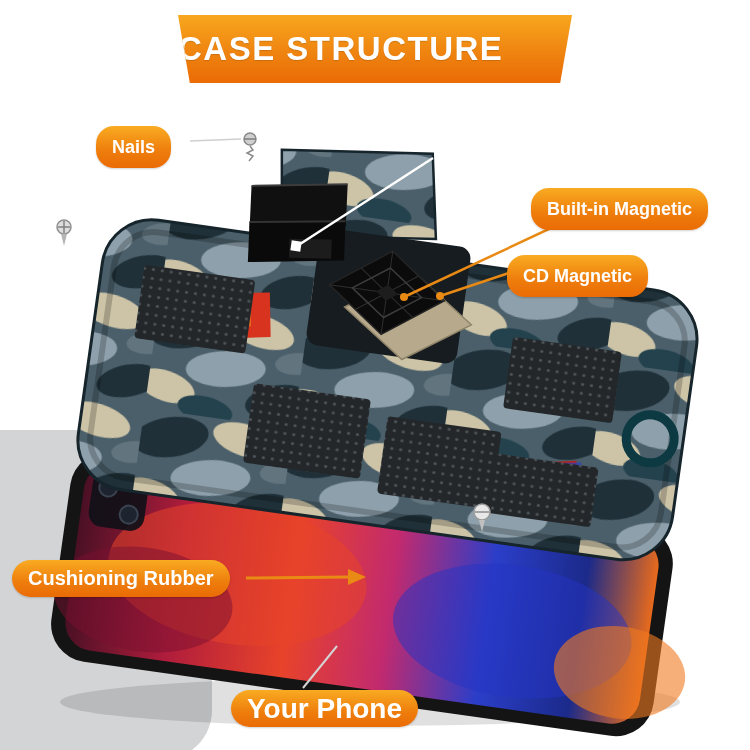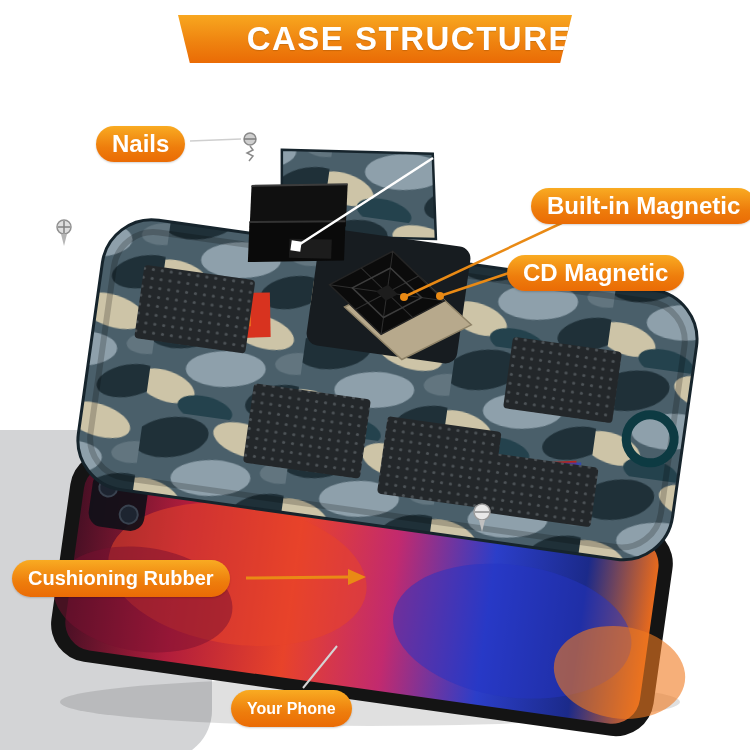--- a/index.html
+++ b/index.html
@@ -3,44 +3,44 @@
 <meta charset="utf-8">
 <style>
   html,body{margin:0;padding:0;background:#ffffff;}
   .stage{
     position:relative;width:750px;height:750px;background:#ffffff;overflow:hidden;
     font-family:"Liberation Sans",sans-serif;
   }
   .stage svg.illustration{position:absolute;left:0;top:0;}
   .banner{
     position:absolute;left:50%;top:15px;transform:translateX(-50%);
-    width:394px;height:48px;
+    width:394px;height:68px;
     background:linear-gradient(180deg,#f8a71f 0%,#ef8410 55%,#ea6b05 100%);
     clip-path:polygon(0 0,100% 0,97% 100%,3% 100%);
-    display:flex;align-items:center;justify-content:flex-end;
+    display:flex;align-items:center;justify-content:flex-start;
     z-index:5;
   }
   .banner-title{
     color:#ffffff;font-size:33px;font-weight:bold;letter-spacing:1.5px;
     text-shadow:0 1px 1px rgba(0,0,0,0.15);white-space:nowrap;
   }
   .callout{
     position:absolute;z-index:6;
     display:flex;align-items:center;justify-content:center;
-    height:36px;padding:0 16px;border-radius:18px;
+    height:42px;padding:0 16px;border-radius:18px;
     background:linear-gradient(180deg,#f9ab22 0%,#ee7d0c 60%,#ea6b05 100%);
-    color:#ffffff;font-weight:bold;font-size:24px;white-space:nowrap;
+    color:#ffffff;font-weight:bold;font-size:18px;white-space:nowrap;
     box-shadow:0 1px 2px rgba(0,0,0,0.18);
   }
   #co-nails{left:96px;top:126px;}
   #co-pc{left:407px;top:124px;}
   #co-kick{left:531px;top:188px;}
   #co-cd{left:507px;top:255px;text-align:right;}
   #co-cushion{left:12px;top:560px;height:37px;font-size:20px;border-radius:19px;}
-  #co-phone{left:231px;top:690px;height:37px;font-size:16px;border-radius:19px;}
+  #co-phone{left:231px;top:690px;height:37px;font-size:28px;border-radius:19px;}
 </style>
 </head>
 <body>
 
 <div class="stage">
 
   <svg class="illustration" viewBox="0 0 750 750" width="750" height="750">
     <defs>
       <linearGradient id="screenGrad" x1="0" y1="0" x2="1" y2="0">
         <stop offset="0" stop-color="#4a1025"></stop>

